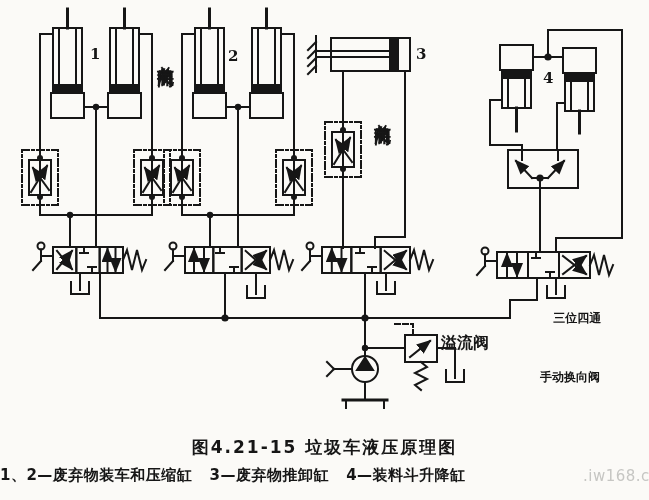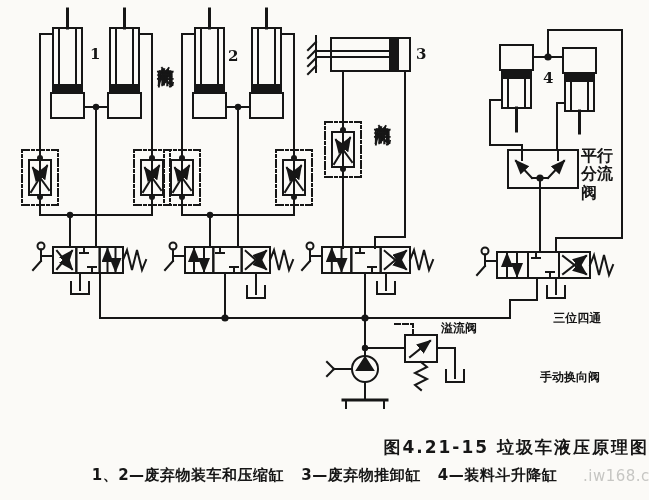--- a/index.html
+++ b/index.html
@@ -12,25 +12,25 @@
   .lbl{position:absolute;font-weight:600;line-height:1.1;white-space:pre;}
   .num{font-family:"DejaVu Serif",serif;font-size:15px;font-weight:700;}
   .vlabel{
     position:absolute;writing-mode:vertical-rl;text-orientation:upright;
     font-size:17px;font-weight:700;letter-spacing:1px;white-space:normal;
   }
   .wrap2{width:36px;font-size:16px;font-weight:700;word-break:break-all;
     white-space:normal;line-height:1.15;}
   .dcv-l2{display:block;margin-left:-5px;margin-top:32px;}
   .caption{
-    position:absolute;left:0;top:436px;width:649px;text-align:right;
+    position:absolute;left:0;top:436px;width:649px;text-align:center;
     font-size:17px;font-weight:700;letter-spacing:2px;
   }
   .legend{
-    position:absolute;left:0;top:466px;width:649px;text-align:center;
+    position:absolute;left:0;top:466px;width:649px;
     font-size:15px;font-weight:700;letter-spacing:0.5px;white-space:pre;
   }
   .watermark{
     position:absolute;left:583px;top:467px;font-size:15px;font-weight:400;
     color:#c6c6c3;letter-spacing:0.5px;font-family:"DejaVu Sans",sans-serif;
   }
 </style>
 </head>
 <body>
 
@@ -307,23 +307,22 @@
 </svg>
 
 <div class="lbl num" style="left:90px;top:46px;">1</div>
 <div class="lbl num" style="left:228px;top:48px;">2</div>
 <div class="lbl num" style="left:416px;top:46px;">3</div>
 <div class="lbl num" style="left:543px;top:70px;">4</div>
 
 <div class="vlabel" style="left:155px;top:52px;">单向节流阀</div>
 <div class="vlabel" style="left:372px;top:110px;">单向节流阀</div>
 
-<div class="lbl wrap2" style="left:581px;top:147px;">平行分流阀</div>
-
-<div class="lbl" style="left:441px;top:322px;font-size:12px;">溢流阀</div>
+
+<div class="lbl" style="left:441px;top:334px;font-size:16px;">溢流阀</div>
 
 <div class="lbl" style="left:545px;top:299px;font-size:12px;">
   <span>三位四通</span>
   <span class="dcv-l2">手动换向阀</span>
 </div>
 
 <div class="caption">图4.21-15  垃圾车液压原理图</div>
 <div class="legend">1、2—废弃物装车和压缩缸   3—废弃物推卸缸   4—装料斗升降缸</div>
 <div class="watermark">.iw168.cn</div>
 

